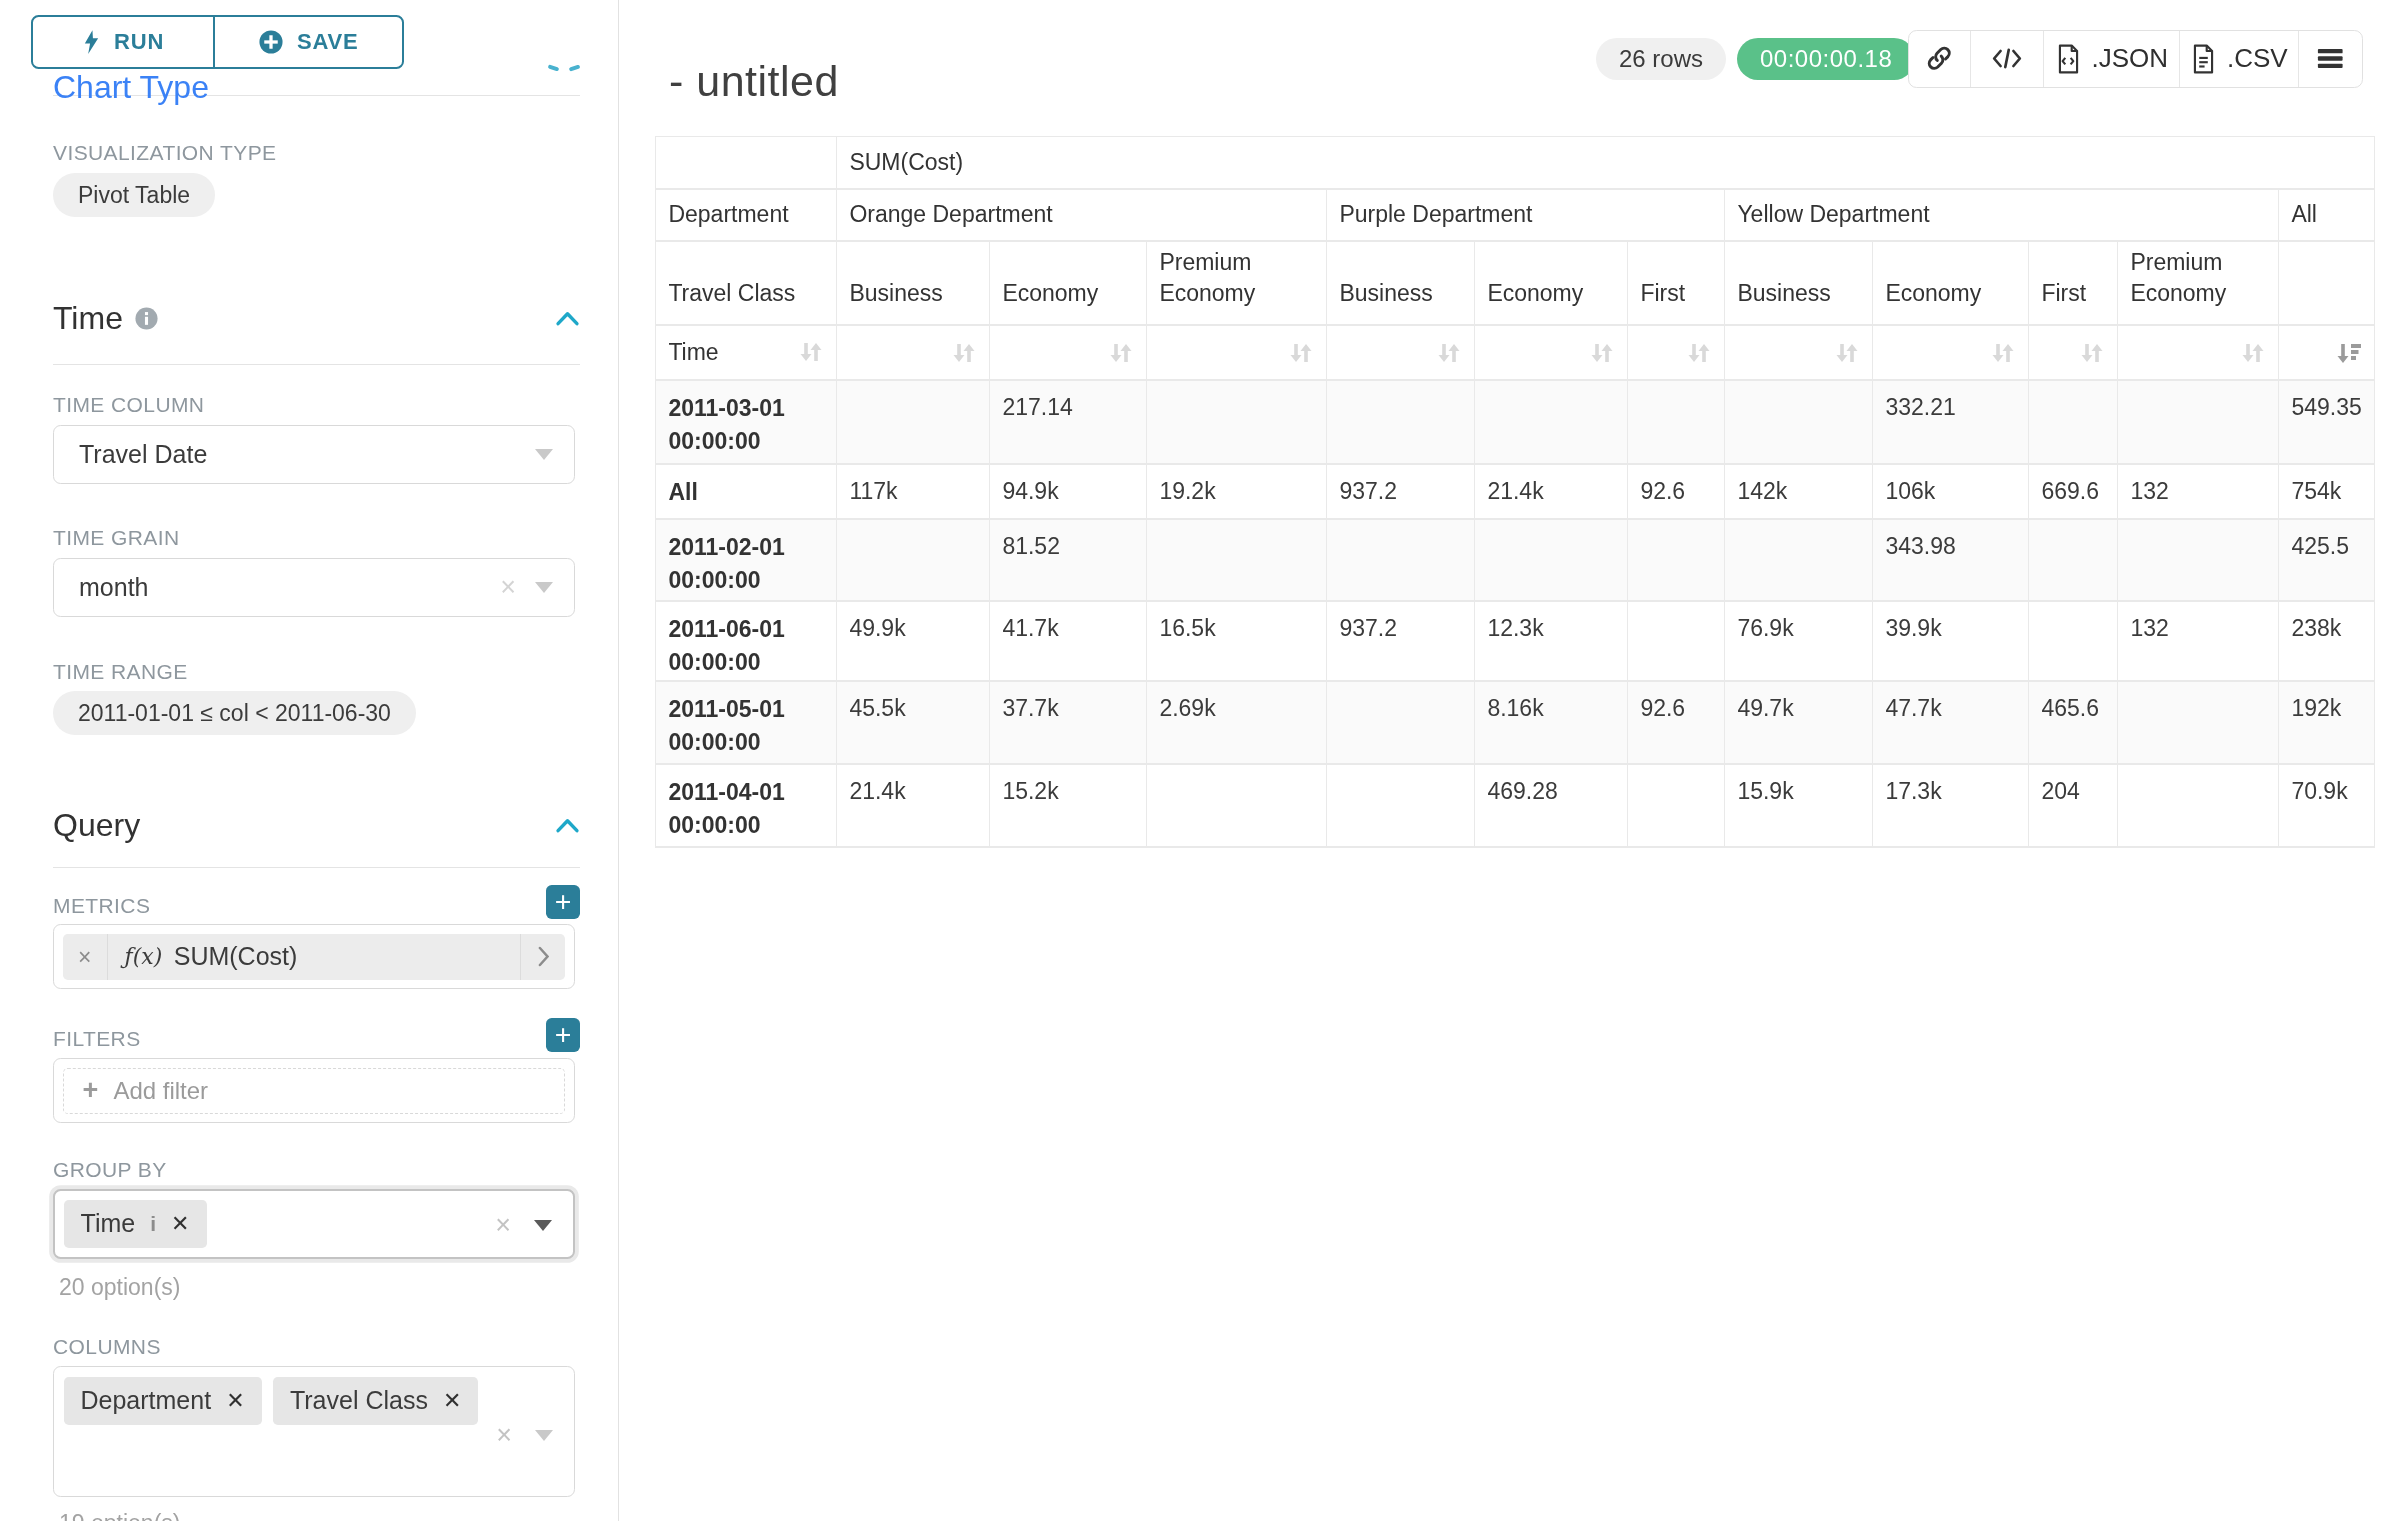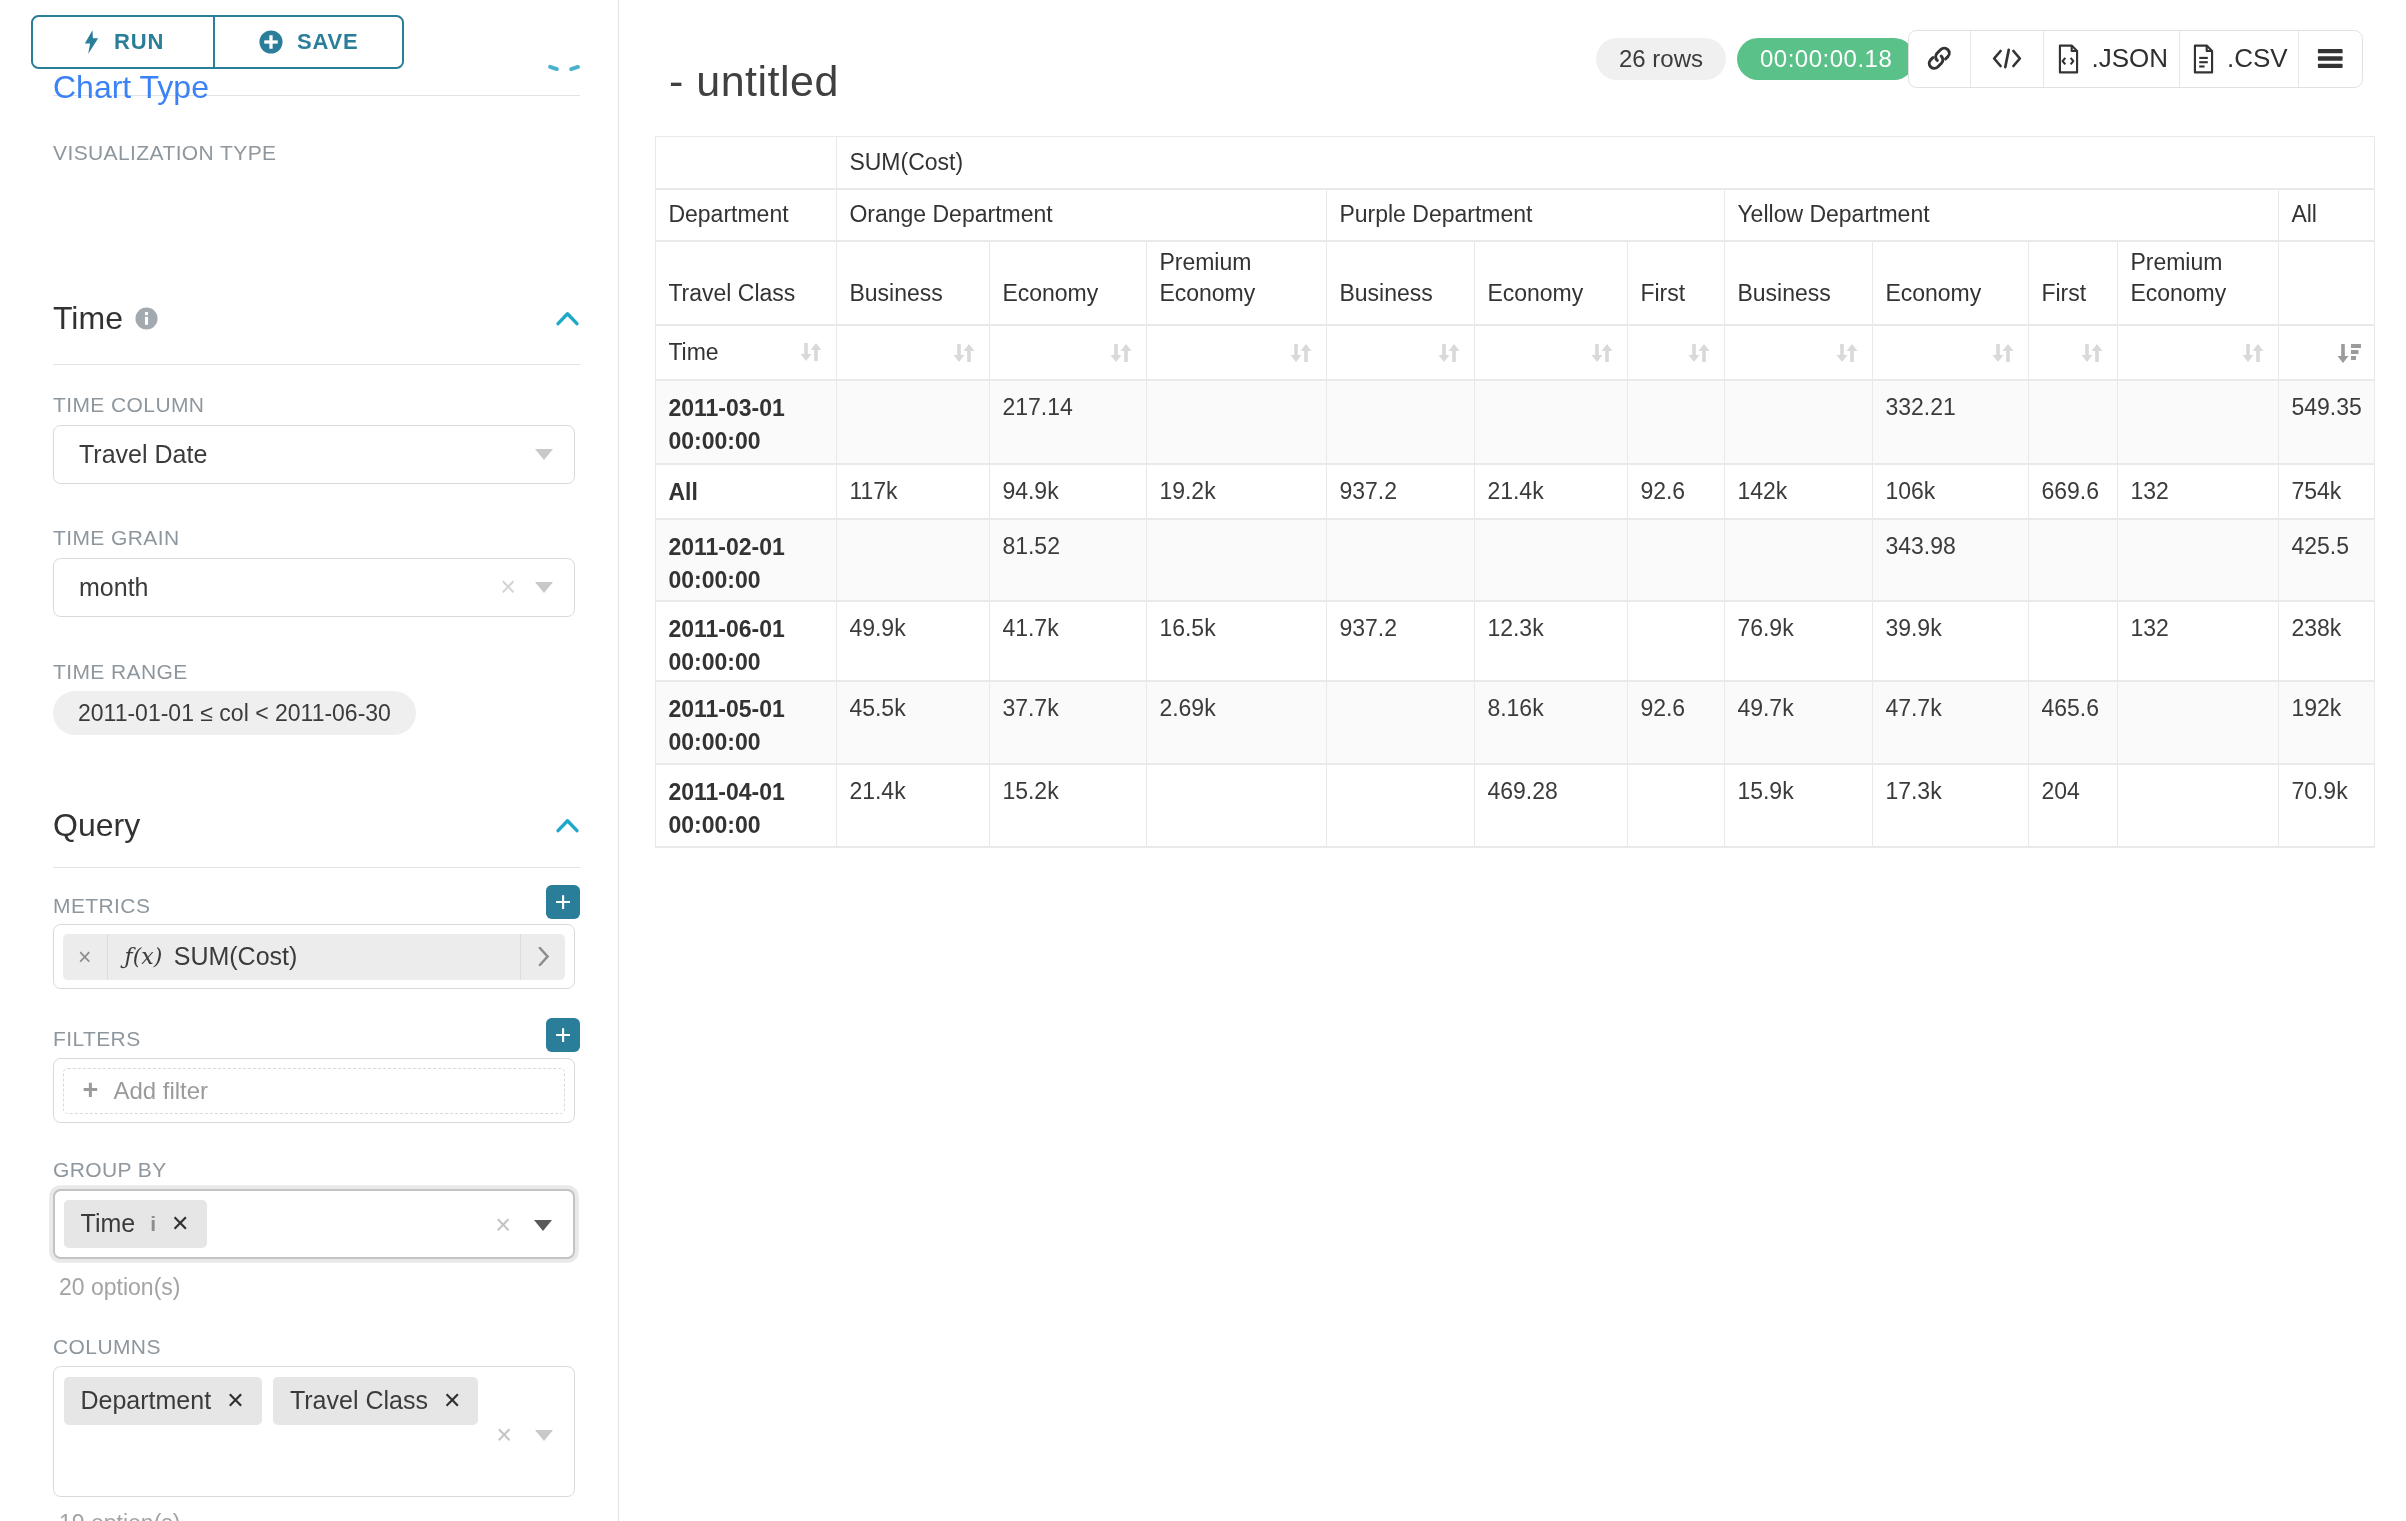--- a/index.html
+++ b/index.html
@@ -106,20 +106,23 @@
         </svg>
       <span>SAVE</span>
     </button>
   </div>
   <span class="chev-dash" style="left:548px;transform:rotate(18deg);"></span>
   <span class="chev-dash" style="left:569px;transform:rotate(-18deg);"></span>
 
   <div class="hr" style="top:95px"></div>
 
   <div class="ctl-label" style="top:141px">VISUALIZATION TYPE</div>
+  <div class="side-abs" style="top:173px">
+    <span class="pill">Pivot Table</span>
+  </div>
 
   <div class="sec-head" style="top:300px">
     <span class="sec-title">Time</span>
     <svg width="25" height="25" viewBox="0 0 26 26" style="margin-left:11.4px;">
         <circle cx="13" cy="13" r="11.5" fill="#a2aab0"></circle>
         <rect x="11.4" y="6.3" width="3.2" height="3.2" fill="#fff"></rect>
         <rect x="11.4" y="11.2" width="3.2" height="8.4" fill="#fff"></rect>
       </svg>
     <svg class="sec-chev" width="25" height="17" viewBox="0 0 26 18">
         <polyline points="3,14.5 13,4 23,14.5" fill="none" stroke="#1fa8c9" stroke-width="3.6" stroke-linecap="round" stroke-linejoin="round"></polyline>

